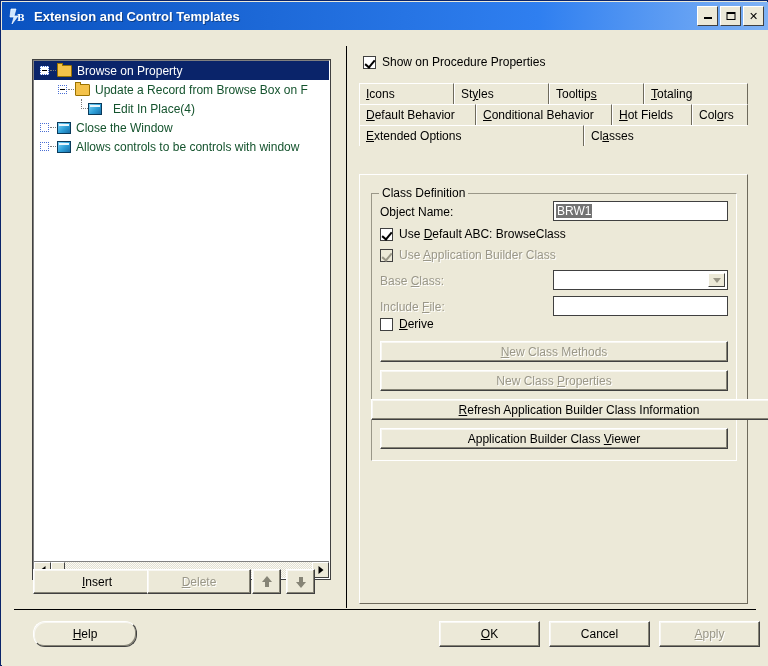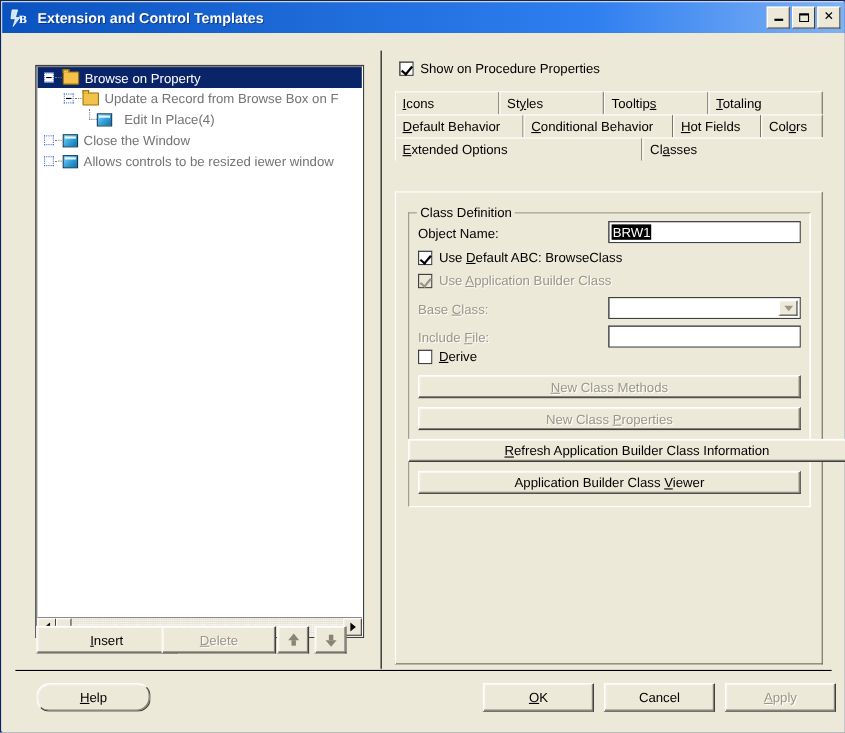--- a/index.html
+++ b/index.html
@@ -46,21 +46,21 @@
 
   
   .tree-box{
     position:absolute;left:31px;top:30px;width:297px;height:519px;
     background:#fff;box-sizing:border-box;
     border-top:1px solid #808080;border-left:1px solid #808080;
     border-right:1px solid #ffffff;border-bottom:1px solid #ffffff;
     outline:1px solid #404040;
   }
   .tree-inner{position:absolute;left:0;top:0;right:0;bottom:17px;overflow:hidden;}
-  .trow{height:19px;display:flex;align-items:center;white-space:nowrap;font-size:12px;color:#737373;}
+  .trow{height:19px;display:flex;align-items:center;white-space:nowrap;font-size:12px;color:#14532d;}
   .trow.sel{background:#0a246a;color:#fff;width:100%;}
   .trow.sel .tlabel{background:#0a246a;color:#fff;}
   .tlabel{padding:0 2px;}
   .exp{
     width:9px;height:9px;border:1px dotted #4a6fd4;background:#fff;
     display:inline-block;position:relative;box-sizing:border-box;flex:0 0 auto;
   }
   .exp.has:after{content:"";position:absolute;left:1px;top:3px;width:5px;height:1px;background:#000;}
   .dots{width:6px;height:1px;border-top:1px dotted #7a7a7a;flex:0 0 auto;margin:0 1px;}
   .ico-folder{
@@ -170,21 +170,21 @@
   }
   .fld-label{position:absolute;font-size:12px;white-space:nowrap;}
   .fld-label.dis{color:#9a9788;text-shadow:1px 1px 0 #fff;}
   .input{
     position:absolute;background:#fff;box-sizing:border-box;
     border-top:1px solid #808080;border-left:1px solid #808080;
     border-right:1px solid #fff;border-bottom:1px solid #fff;
     outline:1px solid #404040;outline-offset:-1px;
     display:flex;align-items:center;padding-left:2px;font-size:12px;overflow:hidden;
   }
-  .sel-text{background:#000000;color:#fff;padding:0 1px;}
+  .sel-text{background:#737373;color:#fff;padding:0 1px;}
   .combo-arrow{
     position:absolute;right:2px;top:2px;width:17px;bottom:2px;background:#ece9d8;box-sizing:border-box;
     border-top:1px solid #fff;border-left:1px solid #fff;
     border-right:1px solid #404040;border-bottom:1px solid #404040;
     display:flex;align-items:center;justify-content:center;
   }
   .combo-arrow i{width:0;height:0;border-left:4px solid transparent;border-right:4px solid transparent;border-top:5px solid #9a9788;}
 </style>
 </head>
 <body>
@@ -247,21 +247,21 @@
           <span class="dots"></span>
           <span class="ico-win"></span>
           <span class="tlabel">Close the Window</span>
         </div>
 
         <div class="trow">
           <span class="sp" style="width:6px"></span>
           <span class="exp"></span>
           <span class="dots"></span>
           <span class="ico-win"></span>
-          <span class="tlabel">Allows controls to be resized iewer window</span>
+          <span class="tlabel">Allows controls to be controls with window</span>
         </div>
 
       </div>
 
       <div class="hscroll">
         <div class="sb-arrow left">
             <i></i>
           </div>
         <div class="sb-track">
           <div class="sb-thumb"></div>

